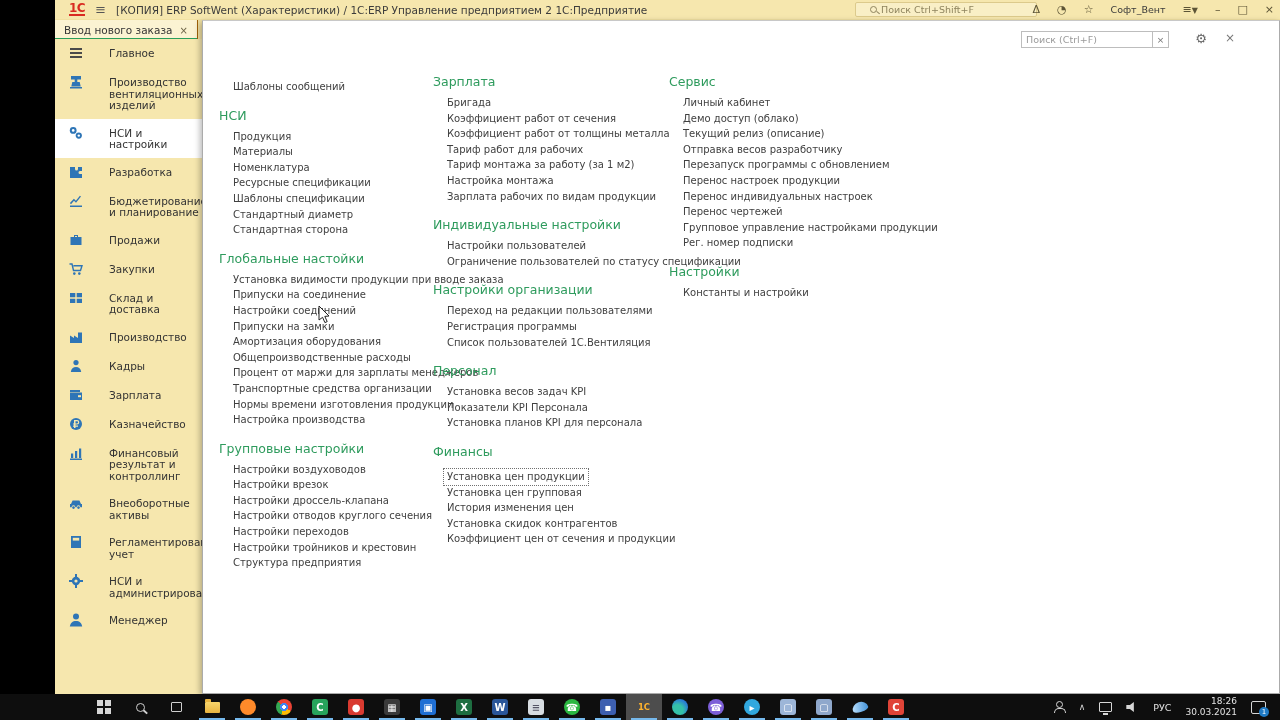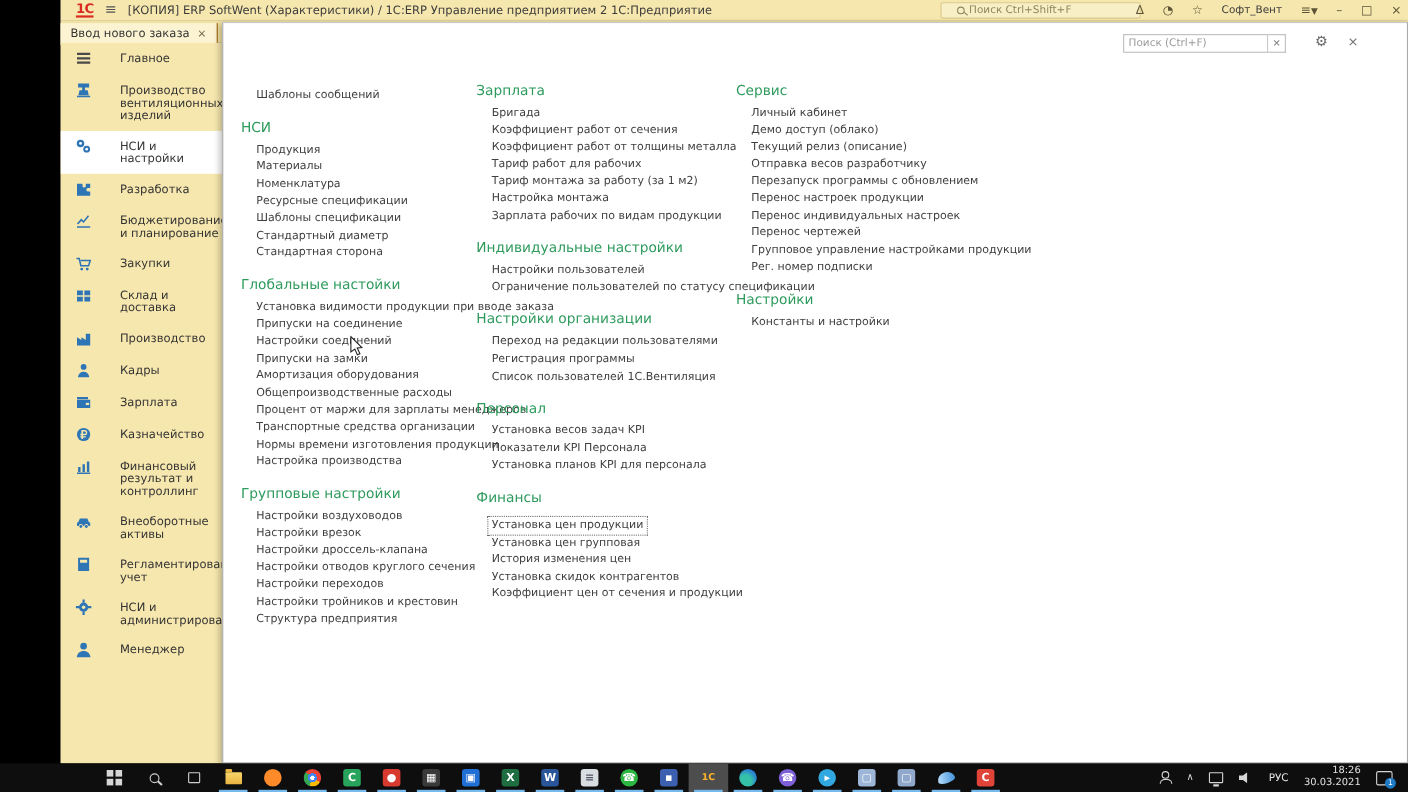--- a/index.html
+++ b/index.html
@@ -181,20 +181,28 @@
       </span>
       <span class="side-label">Разработка</span>
     </div>
     <div class="side-item">
       <span class="side-icon">
         <svg viewBox="0 0 16 16">
           <path fill="currentColor" d="M2 14h12v-1.4H2zM3 11.2l3-3.4 2 2 5-6.2-1.1-.9-4 5-2-2-4 4.4z"></path>
         </svg>
       </span>
       <span class="side-label">Бюджетирование и планирование</span>
+    </div>
+    <div class="side-item">
+      <span class="side-icon">
+        <svg viewBox="0 0 16 16">
+          <path fill="currentColor" d="M6 3h4v2h3.5v8h-11V5H6zM7 4v1h2V4z"></path>
+        </svg>
+      </span>
+      <span class="side-label">Продажи</span>
     </div>
     <div class="side-item">
       <span class="side-icon">
         <svg viewBox="0 0 16 16">
           <path fill="none" stroke="currentColor" stroke-width="1.4" d="M1.5 3H4l1.5 6.5h7L14 4.8H5.4"></path>
           <circle fill="currentColor" cx="6.3" cy="12.6" r="1.3"></circle>
           <circle fill="currentColor" cx="11.3" cy="12.6" r="1.3"></circle>
         </svg>
       </span>
       <span class="side-label">Закупки</span>

